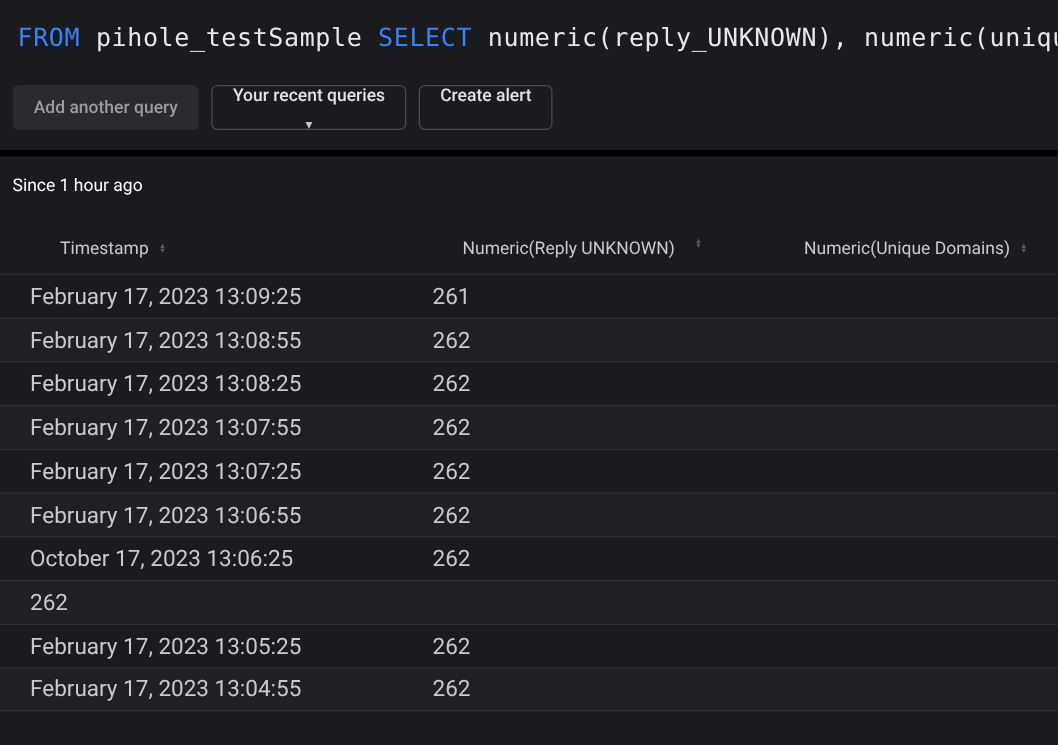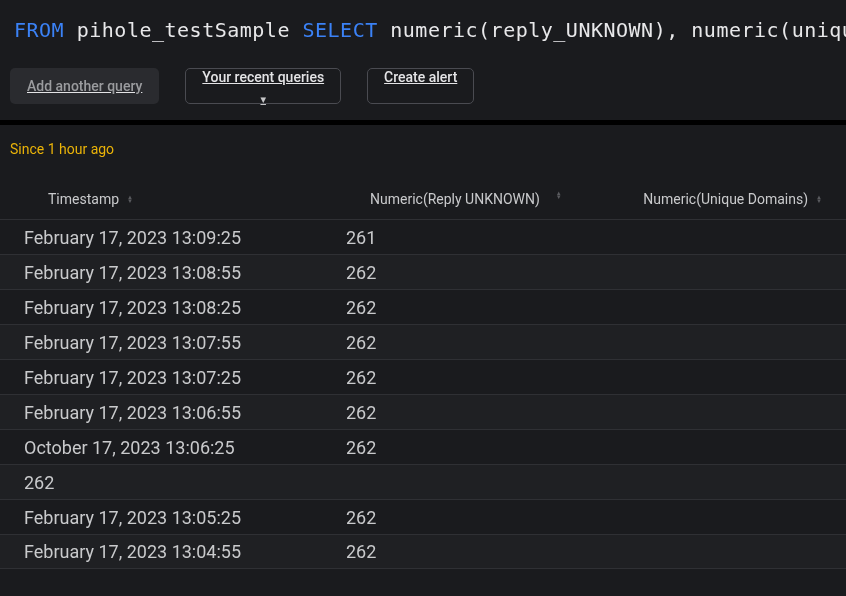--- a/index.html
+++ b/index.html
@@ -19,23 +19,22 @@
   letter-spacing: 0.5px;
 }
 .kw { color: #3b82f6; }
 .ident { color: #e8e8ea; }
 .func { color: #e8e8ea; }
 .arg { color: #e8e8ea; }
 .paren { color: #e8e8ea; }
 .toolbar {
   padding: 8px 10px 16px;
   display: flex;
-  gap: 26px;
+  gap: 10px;
   align-items: flex-end;
-  text-decoration: underline;
 }
 .btn {
   height: 36px;
   padding: 0 16px;
   border-radius: 5px;
   font-size: 14px;
   font-weight: 500;
   display: inline-flex;
   align-items: center;
   gap: 8px;
@@ -53,21 +52,21 @@
   color: #e4e4e6;
   flex-direction: column;
 }
 .btn-outline .chev { font-size: 11px; opacity: .85; }
 .divider {
   height: 5px;
   background: #000;
 }
 .meta {
   padding: 16px 10px 22px;
-  color: #eab308;
+  color: #ffffff;
   font-size: 14px;
 }
 .table { width: 100%; }
 .thead-row, .trow {
   display: flex;
   align-items: center;
   padding: 0 24px;
 }
 .thead-row {
   height: 40px;

